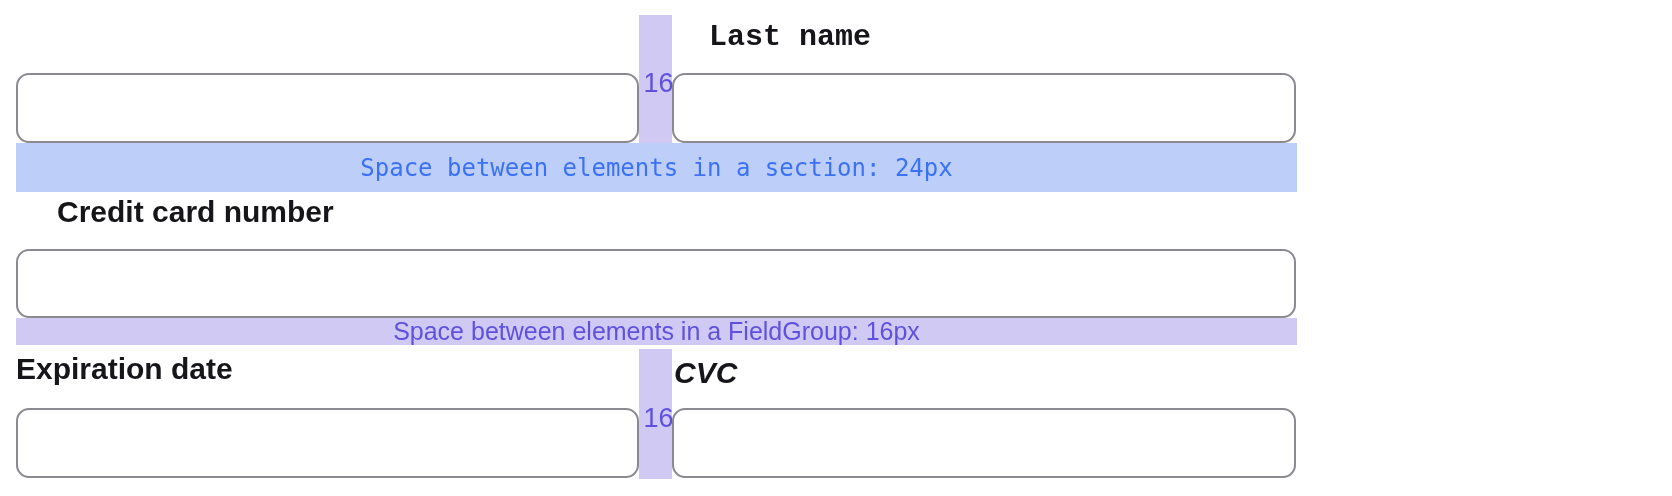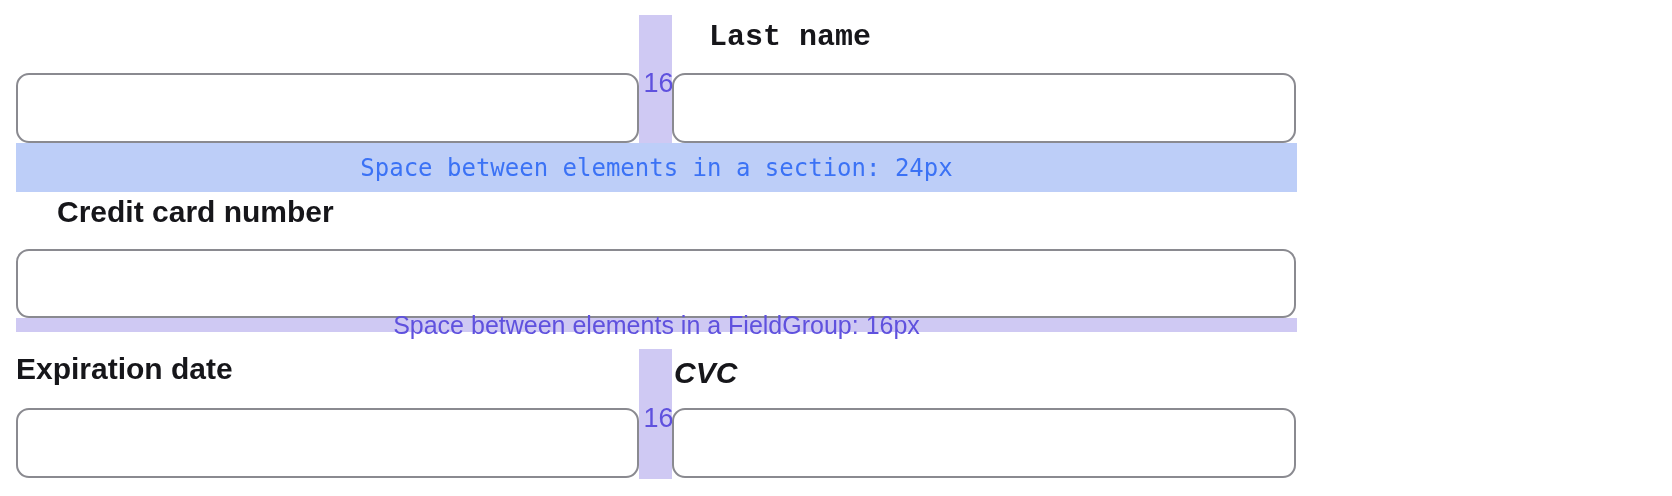--- a/index.html
+++ b/index.html
@@ -74,21 +74,21 @@
     background:var(--section-band-bg);
   }
   .band-section .band-text{
     font-family:"DejaVu Sans Mono", monospace;
     font-size:24px;
     color:var(--section-band-text);
     white-space:nowrap;
   }
   .band-fieldgroup{
     top:318px;
-    height:14px;
+    height:27px;
     background:var(--fieldgroup-band-bg);
   }
   .band-fieldgroup .band-text{
     font-family:"Liberation Sans", sans-serif;
     font-size:25px;
     color:var(--fieldgroup-band-text);
     white-space:nowrap;
   }
   .lbl-first{left:16px;top:22px;}
   .lbl-last{left:709px;top:22px;font-family:Liberation Mono, monospace;}

